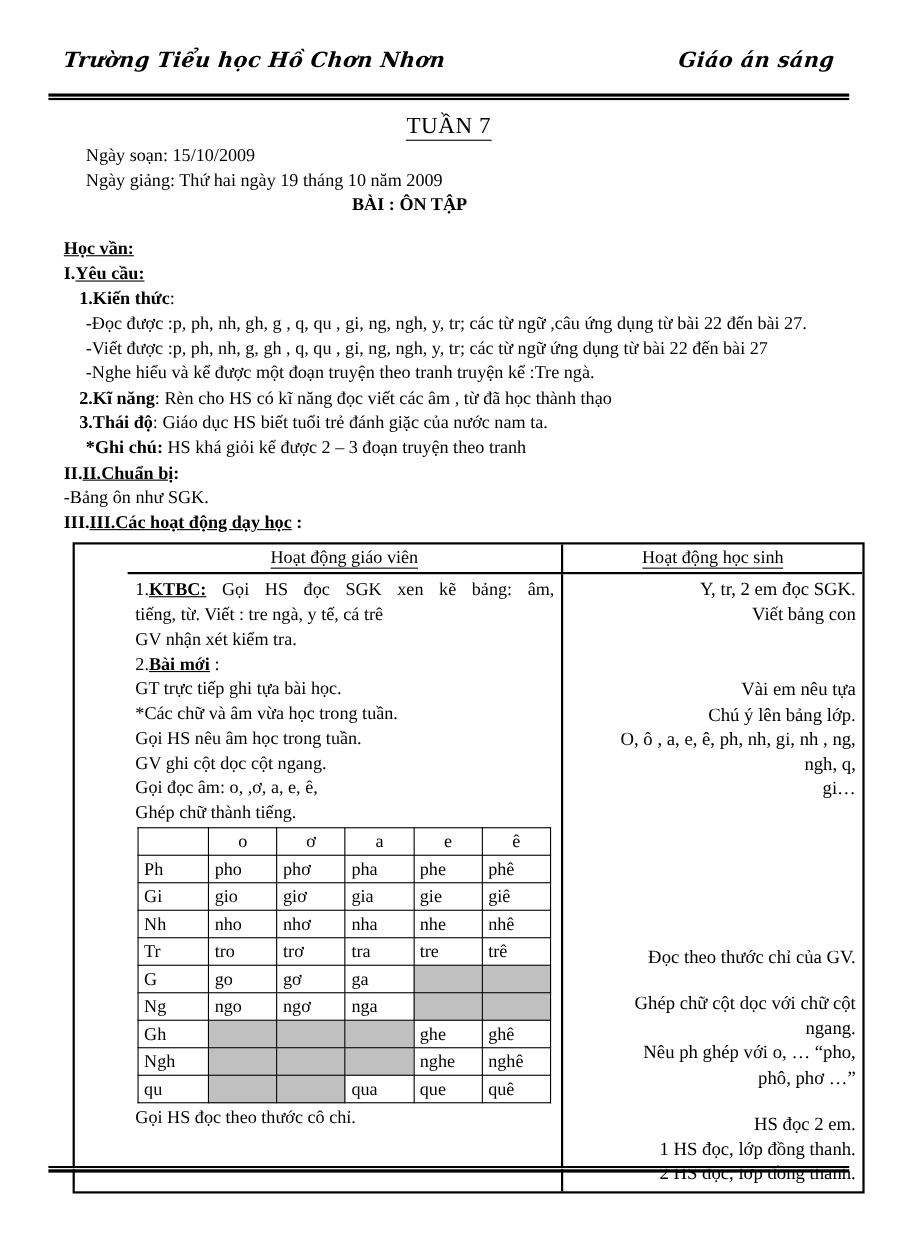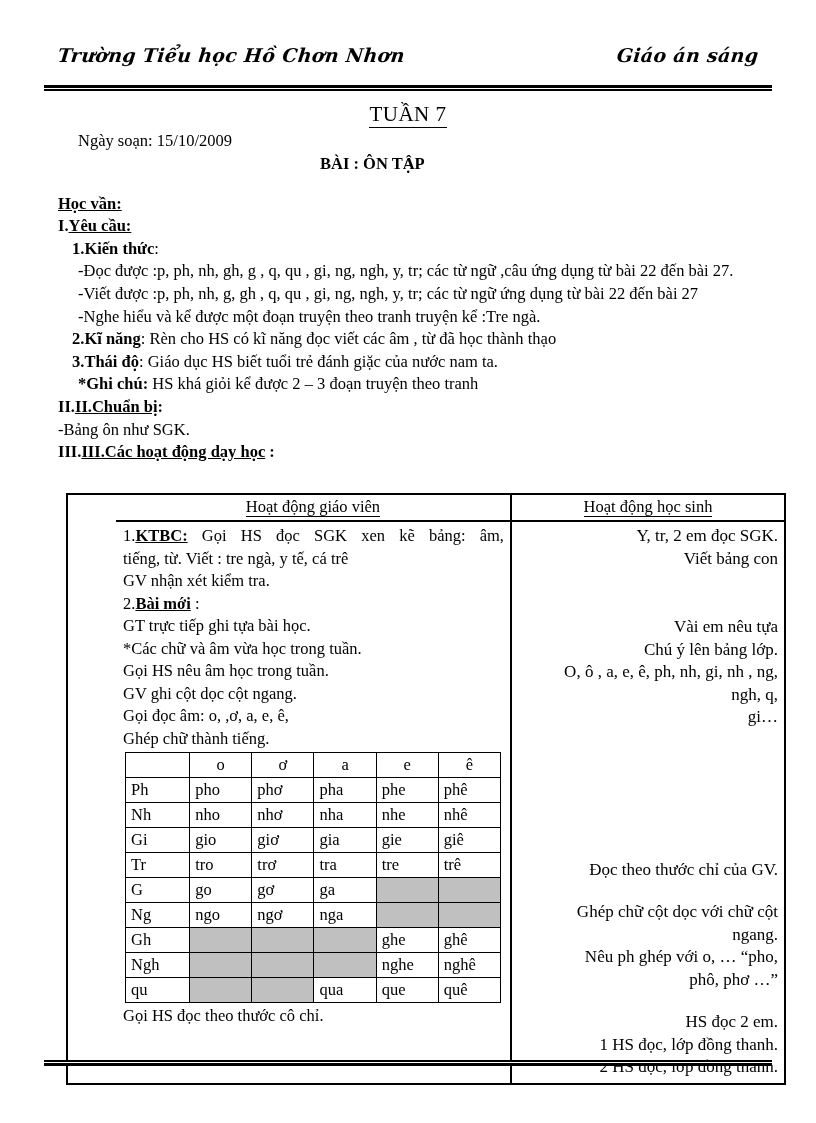--- a/index.html
+++ b/index.html
@@ -200,20 +200,21 @@
       <div class="gap"></div>
       <div class="thin"></div>
   </div>
 
   <div class="week-title">
     <span>TUẦN 7</span>
   </div>
 
   <div class="body-block">
     <div class="line ind2">Ngày soạn: 15/10/2009</div>
+    <div class="line ind2">Ngày giảng: Thứ hai ngày 19 tháng 10 năm 2009</div>
     <div class="line row-split">
       <div class="left bu">Học vần:</div>
       <div class="right b">BÀI : ÔN TẬP</div>
     </div>
     <div class="line b">I.<span class="u">Yêu cầu:</span></div>
     <div class="line ind1"><span class="b">1.Kiến thức</span><span>:</span></div>
     <div class="line ind2">-Đọc được :p, ph,  nh, gh, g , q, qu , gi, ng, ngh, y, tr; các từ ngữ ,câu ứng dụng từ bài 22 đến bài 27.</div>
     <div class="line ind2">-Viết  được :p, ph,  nh, g, gh , q, qu , gi, ng, ngh, y, tr;  các từ ngữ ứng dụng từ bài 22 đến bài 27</div>
     <div class="line ind2">-Nghe hiểu và kể được một đoạn truyện theo tranh truyện kể :Tre ngà.</div>
     <div class="line ind1"><span class="b">2.Kĩ năng</span><span>: Rèn cho HS có kĩ năng đọc viết các âm , từ đã học thành thạo</span></div>
@@ -264,34 +265,34 @@
                 </tr>
                 <tr>
                   <td>Ph</td>
                   <td>pho</td>
                   <td>phơ</td>
                   <td>pha</td>
                   <td>phe</td>
                   <td>phê</td>
                 </tr>
                 <tr>
+                  <td>Gi</td>
+                  <td>gio</td>
+                  <td>giơ</td>
+                  <td>gia</td>
+                  <td>gie</td>
+                  <td>giê</td>
+                </tr>
+                <tr>
                   <td>Nh</td>
                   <td>nho</td>
                   <td>nhơ</td>
                   <td>nha</td>
                   <td>nhe</td>
                   <td>nhê</td>
-                </tr>
-                <tr>
-                  <td>Gi</td>
-                  <td>gio</td>
-                  <td>giơ</td>
-                  <td>gia</td>
-                  <td>gie</td>
-                  <td>giê</td>
                 </tr>
                 <tr>
                   <td>Tr</td>
                   <td>tro</td>
                   <td>trơ</td>
                   <td>tra</td>
                   <td>tre</td>
                   <td>trê</td>
                 </tr>
                 <tr>

